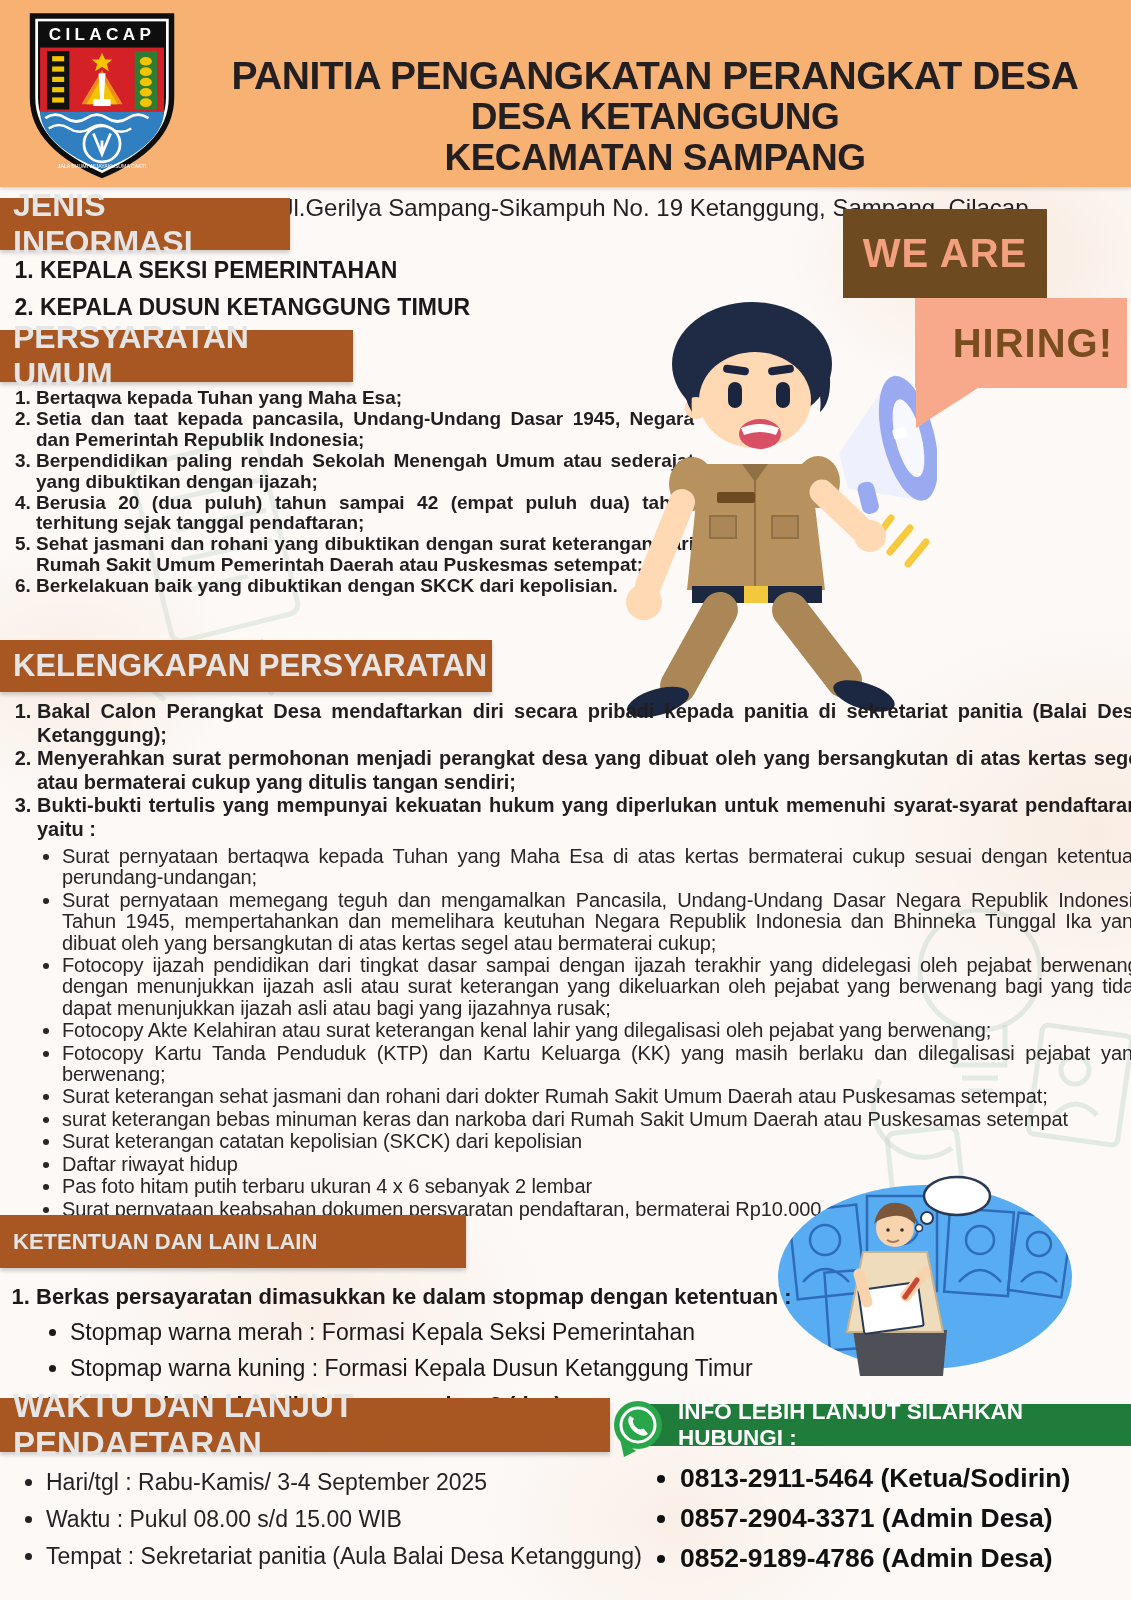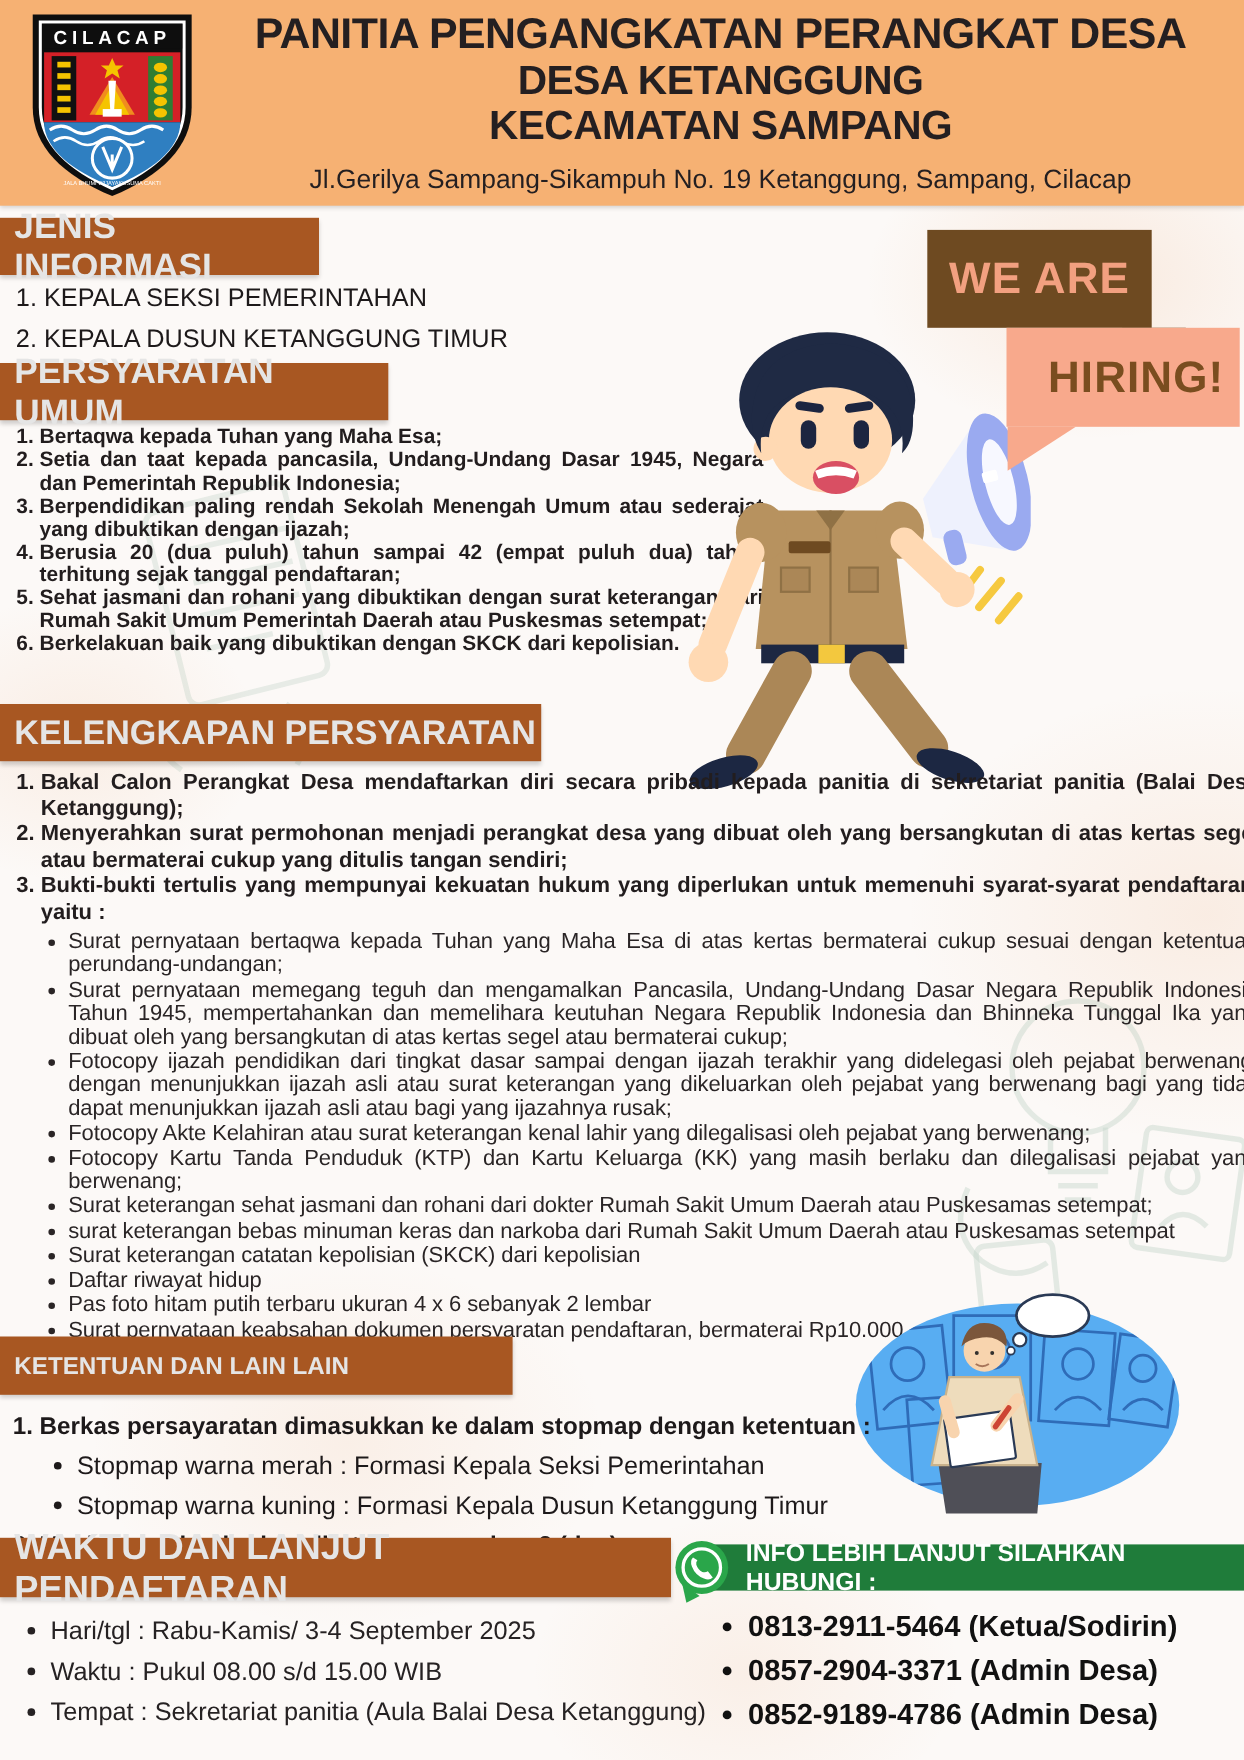--- a/index.html
+++ b/index.html
@@ -11,29 +11,29 @@
       radial-gradient(ellipse 260px 200px at 6% 42%, rgba(232,152,92,.12), transparent 65%),
       radial-gradient(ellipse 420px 320px at 97% 52%, rgba(232,152,92,.13), transparent 65%),
       radial-gradient(ellipse 360px 260px at 28% 82%, rgba(232,152,92,.10), transparent 65%),
       radial-gradient(ellipse 300px 220px at 60% 95%, rgba(232,152,92,.10), transparent 65%),
       #fcf9f7;
   }
   
   .header{position:absolute;left:0;top:0;width:1131px;height:187px;background:#f6b173;box-shadow:0 2px 4px rgba(0,0,0,.15);}
   .logo{position:absolute;left:22px;top:8px;width:160px;height:172px;}
   .titles{position:absolute;left:195px;top:12px;width:920px;text-align:center;color:#241f21;}
-  .t1{font-size:39px;font-weight:800;letter-spacing:-.5px;line-height:1.05;}
+  .t1{font-size:39px;font-weight:800;letter-spacing:-.5px;line-height:1.05;margin-top:44px;}
   .t2{font-size:37px;font-weight:800;letter-spacing:-.5px;line-height:1.1;}
   .t3{font-size:37px;font-weight:800;letter-spacing:-.5px;line-height:1.1;}
   .addr{font-size:24px;font-weight:500;margin-top:16px;}
   
   .bar{position:absolute;left:0;background:#a85722;color:#e5e5e5;font-weight:700;display:flex;align-items:center;padding-left:13px;box-sizing:border-box;box-shadow:0 3px 4px rgba(0,0,0,.18);}
   
   ol,ul{margin:0;}
-  .jenis-list{position:absolute;left:10px;top:252px;width:620px;padding-left:30px;font-size:23px;font-weight:400;line-height:37px;color:#1d191a;}
+  .jenis-list{position:absolute;left:10px;top:252px;width:620px;padding-left:30px;font-size:23px;font-weight:700;line-height:37px;color:#1d191a;}
   .pu-list{position:absolute;left:10px;top:388px;width:658px;padding-left:26px;font-size:19px;font-weight:700;line-height:20.9px;text-align:justify;color:#221d1e;}
   .kp-numbered{position:absolute;left:10px;top:700px;width:1108px;padding-left:27px;font-size:20px;font-weight:700;line-height:23.5px;text-align:justify;color:#221d1e;}
   .kp-bullets{position:absolute;left:38px;top:846px;width:1082px;padding-left:24px;font-size:20px;font-weight:400;letter-spacing:-.1px;line-height:21.4px;text-align:justify;color:#2a2526;}
   .kp-bullets li{margin-bottom:1px;}
   .kt-list{position:absolute;left:8px;top:1282px;width:980px;padding-left:28px;font-size:22px;font-weight:700;line-height:30px;color:#1d191a;}
   .kt-sub{padding-left:34px;font-size:23px;font-weight:400;line-height:36px;list-style:disc;margin:2px 0 4px 0;}
   .waktu-list{position:absolute;left:26px;top:1464px;width:600px;padding-left:20px;font-size:23px;font-weight:400;line-height:37px;color:#262223;}
   .phone-list{position:absolute;left:658px;top:1458px;width:465px;padding-left:22px;font-size:26.5px;font-weight:700;line-height:40px;color:#111;}
   
   .we-are{position:absolute;left:843px;top:209px;width:204px;height:89px;background:#6e4a21;color:#f2a080;font-size:40px;font-weight:800;letter-spacing:1px;display:flex;align-items:center;justify-content:center;}

